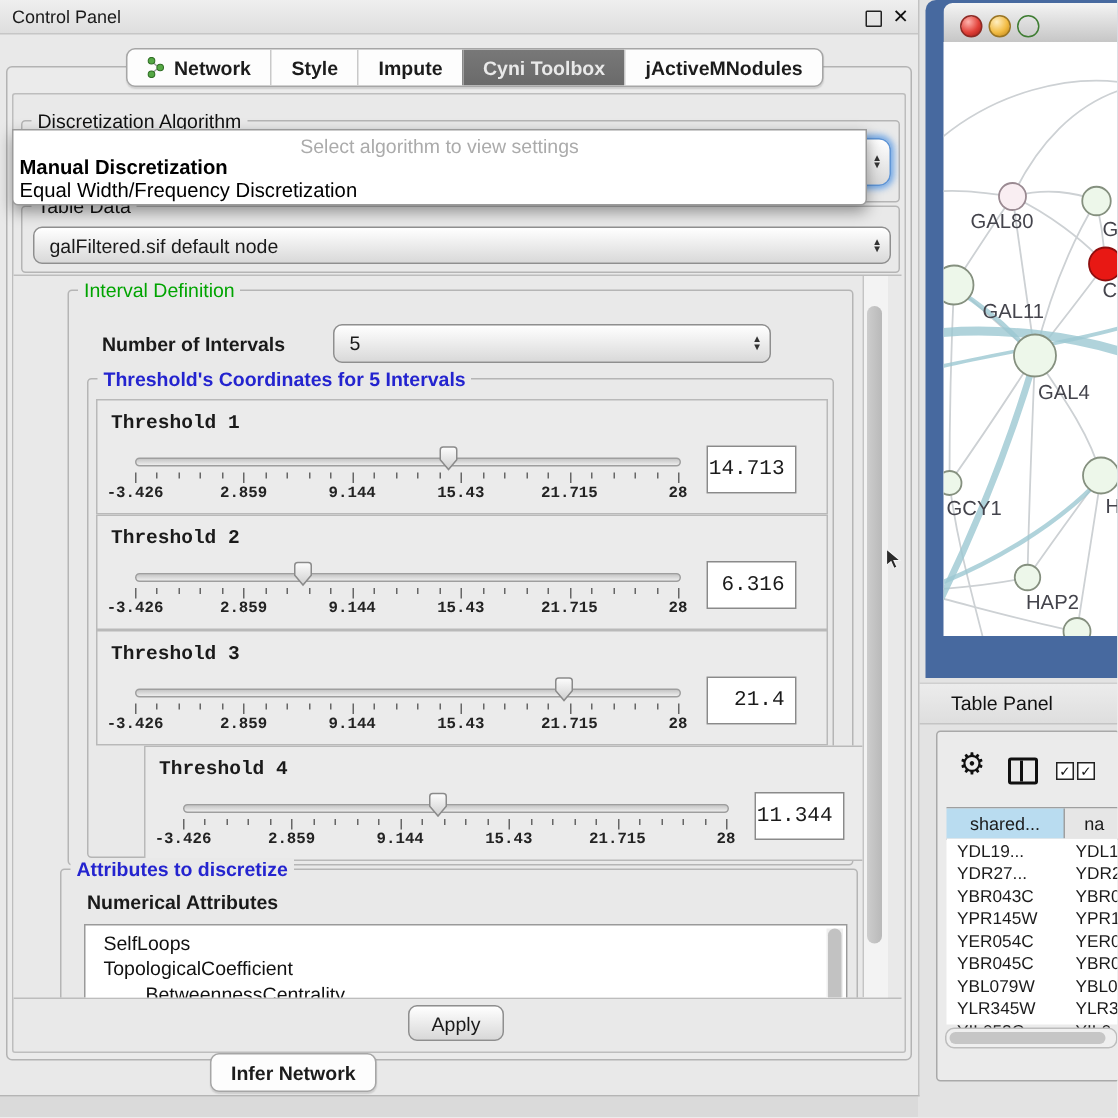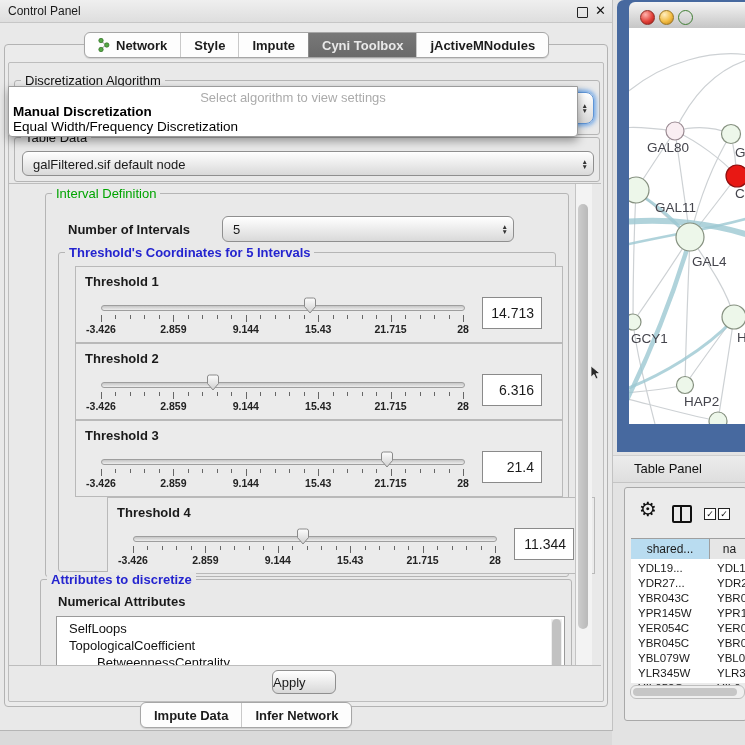--- a/index.html
+++ b/index.html
@@ -50,39 +50,39 @@
          border:1px solid #9b9b9b;border-radius:0 0 4px 4px;box-shadow:0 4px 10px rgba(0,0,0,.38);z-index:30;}
   .popup .ph{position:absolute;top:3px;left:0;width:100%;text-align:center;color:#ababab;font-size:13px;}
   .popup .opt{position:absolute;left:4px;font-size:13.5px;color:#000;white-space:nowrap;}
 
   
   .scrollarea{position:absolute;left:9px;top:183px;width:592px;height:481px;overflow:hidden;
               border-top:1px solid #bdbdbd;border-bottom:1px solid #bdbdbd;background:#e9e9e9;}
   .vscroll{position:absolute;left:566px;top:0;width:16px;height:481px;background:#f3f3f3;border-left:1px solid #c4c4c4;}
   .vscroll .thumb{position:absolute;left:2px;top:20px;width:10px;height:425px;background:linear-gradient(90deg,#cdcdcd,#b9b9b9);border-radius:6px;}
 
-  .thr-panel{position:absolute;left:16px;width:486px;height:75px;border:1px solid #b9b9b9;background:#ebebeb;}
+  .thr-panel{position:absolute;left:5px;width:486px;height:75px;border:1px solid #b9b9b9;background:#ebebeb;font-family:Liberation Mono, monospace;}
   .thr-label{position:absolute;left:9px;top:7px;font-size:13px;font-weight:bold;}
   .track{position:absolute;left:25px;top:38px;width:362px;height:4px;border:1px solid #9e9e9e;border-radius:3px;
          background:linear-gradient(#c6c6c6,#ededed);}
   .sthumb{position:absolute;top:30px;z-index:2;}
   .ticks{position:absolute;left:25px;top:48px;width:362px;height:8px;}
   .tick{position:absolute;top:0;width:1px;background:#666;}
   .scale{position:absolute;left:25px;top:56px;width:362px;height:13px;}
   .scale span{position:absolute;transform:translateX(-50%);font-size:10.5px;font-weight:bold;color:#222;white-space:nowrap;}
   .valbox{position:absolute;left:406px;top:30px;width:60px;height:32px;background:#fff;border:1px solid #8a8a8a;
           font-size:14px;display:flex;align-items:center;justify-content:flex-end;padding-right:7px;box-sizing:border-box;}
 
   .listbox{position:absolute;background:#fff;border:1px solid #9a9a9a;}
   .listbox .li{position:absolute;left:12px;font-size:13px;color:#111;white-space:nowrap;}
   .lscroll{position:absolute;right:2px;top:2px;width:11px;bottom:2px;background:#efefef;}
   .lscroll .thumb{position:absolute;left:1px;top:0;width:9px;height:52px;background:#c2c2c2;border-radius:5px;}
 
   .btn{position:absolute;background:linear-gradient(#ffffff,#d8d8d8);border:1px solid #8f8f8f;border-radius:6px;
-       font-size:13px;display:flex;align-items:center;}
+       font-size:13px;display:flex;align-items:center;justify-content:center;}
 
   
   .right-bg{position:absolute;left:612px;top:0;width:133px;height:745px;background:#e3e3e3;}
   .net-frame{position:absolute;left:617px;top:0;width:128px;height:452px;background:#47699f;border-top-left-radius:7px;}
   .net-titlebar{position:absolute;left:629px;top:2px;width:116px;height:26px;border-top-left-radius:6px;
                 background:linear-gradient(#f4f4f4,#c6c6c6);border-bottom:1px solid #909090;}
   .light{position:absolute;top:8px;width:13px;height:13px;border-radius:50%;}
   .light.red{background:radial-gradient(circle at 35% 28%,#ffb3ad,#e2423a 55%,#9c1410);border:1px solid #8e2a24;}
   .light.yellow{background:radial-gradient(circle at 35% 28%,#ffeec0,#f2bc44 55%,#b97d12);border:1px solid #9a7523;}
   .light.green{background:radial-gradient(circle at 35% 28%,#d6f5c4,#59bd45 55%,#2d7d1d;);border:1px solid #3f7d33;}
@@ -506,23 +506,20 @@
         <div class="thumb"></div>
       </div>
     </div>
 
     <div class="btn" style="left:272px;top:670px;width:62px;height:22px;">
       <span>Apply</span>
     </div>
 
     <div class="seg-tabs" id="bottom-tabs" style="left:140px;top:702px;z-index:5;">
         <div class="seg-tab">
-          <span>Impute Data</span>
-        </div>
-        <div class="seg-tab">
           <span>Infer Network</span>
         </div>
       </div>
   </div>
 
   <svg class="cursor" width="12" height="16" viewBox="0 0 12 16">
     <polygon points="1,1 1,12 4,9.5 6,14 8,13 6,8.7 10,8.5" fill="#2a2a2a" stroke="#f4f4f4" stroke-width="0.8"></polygon>
   </svg>
 </div>
 

